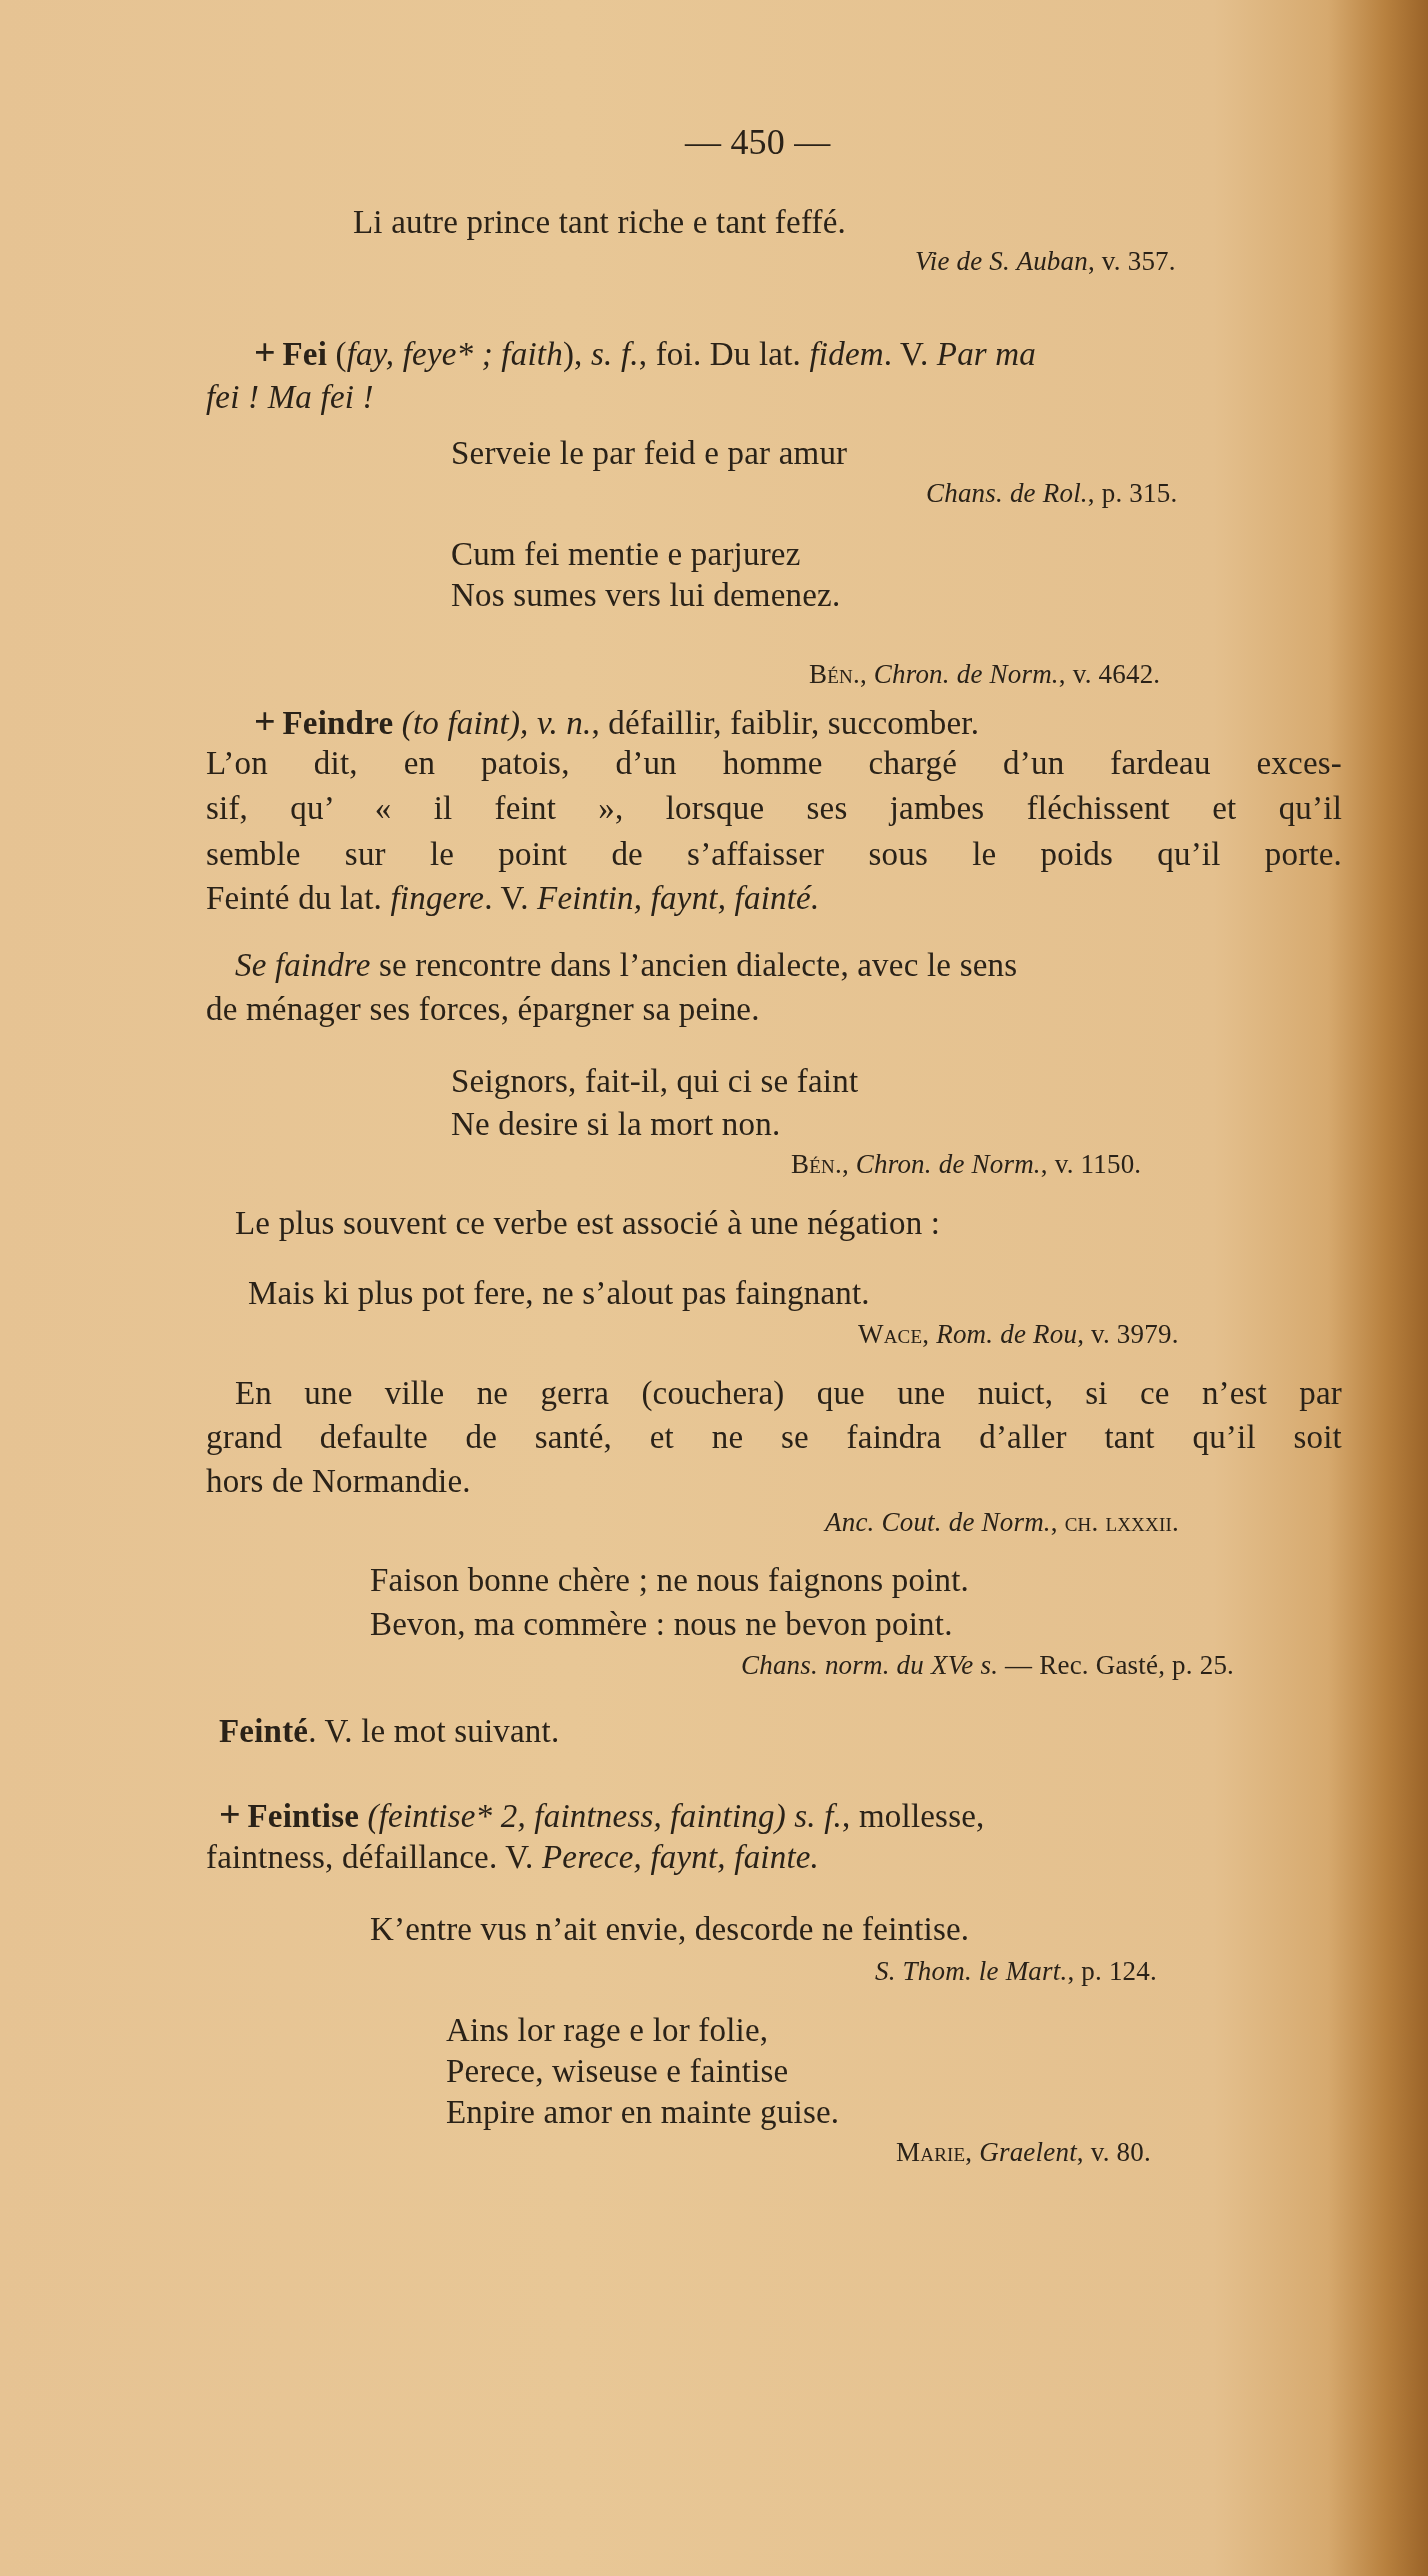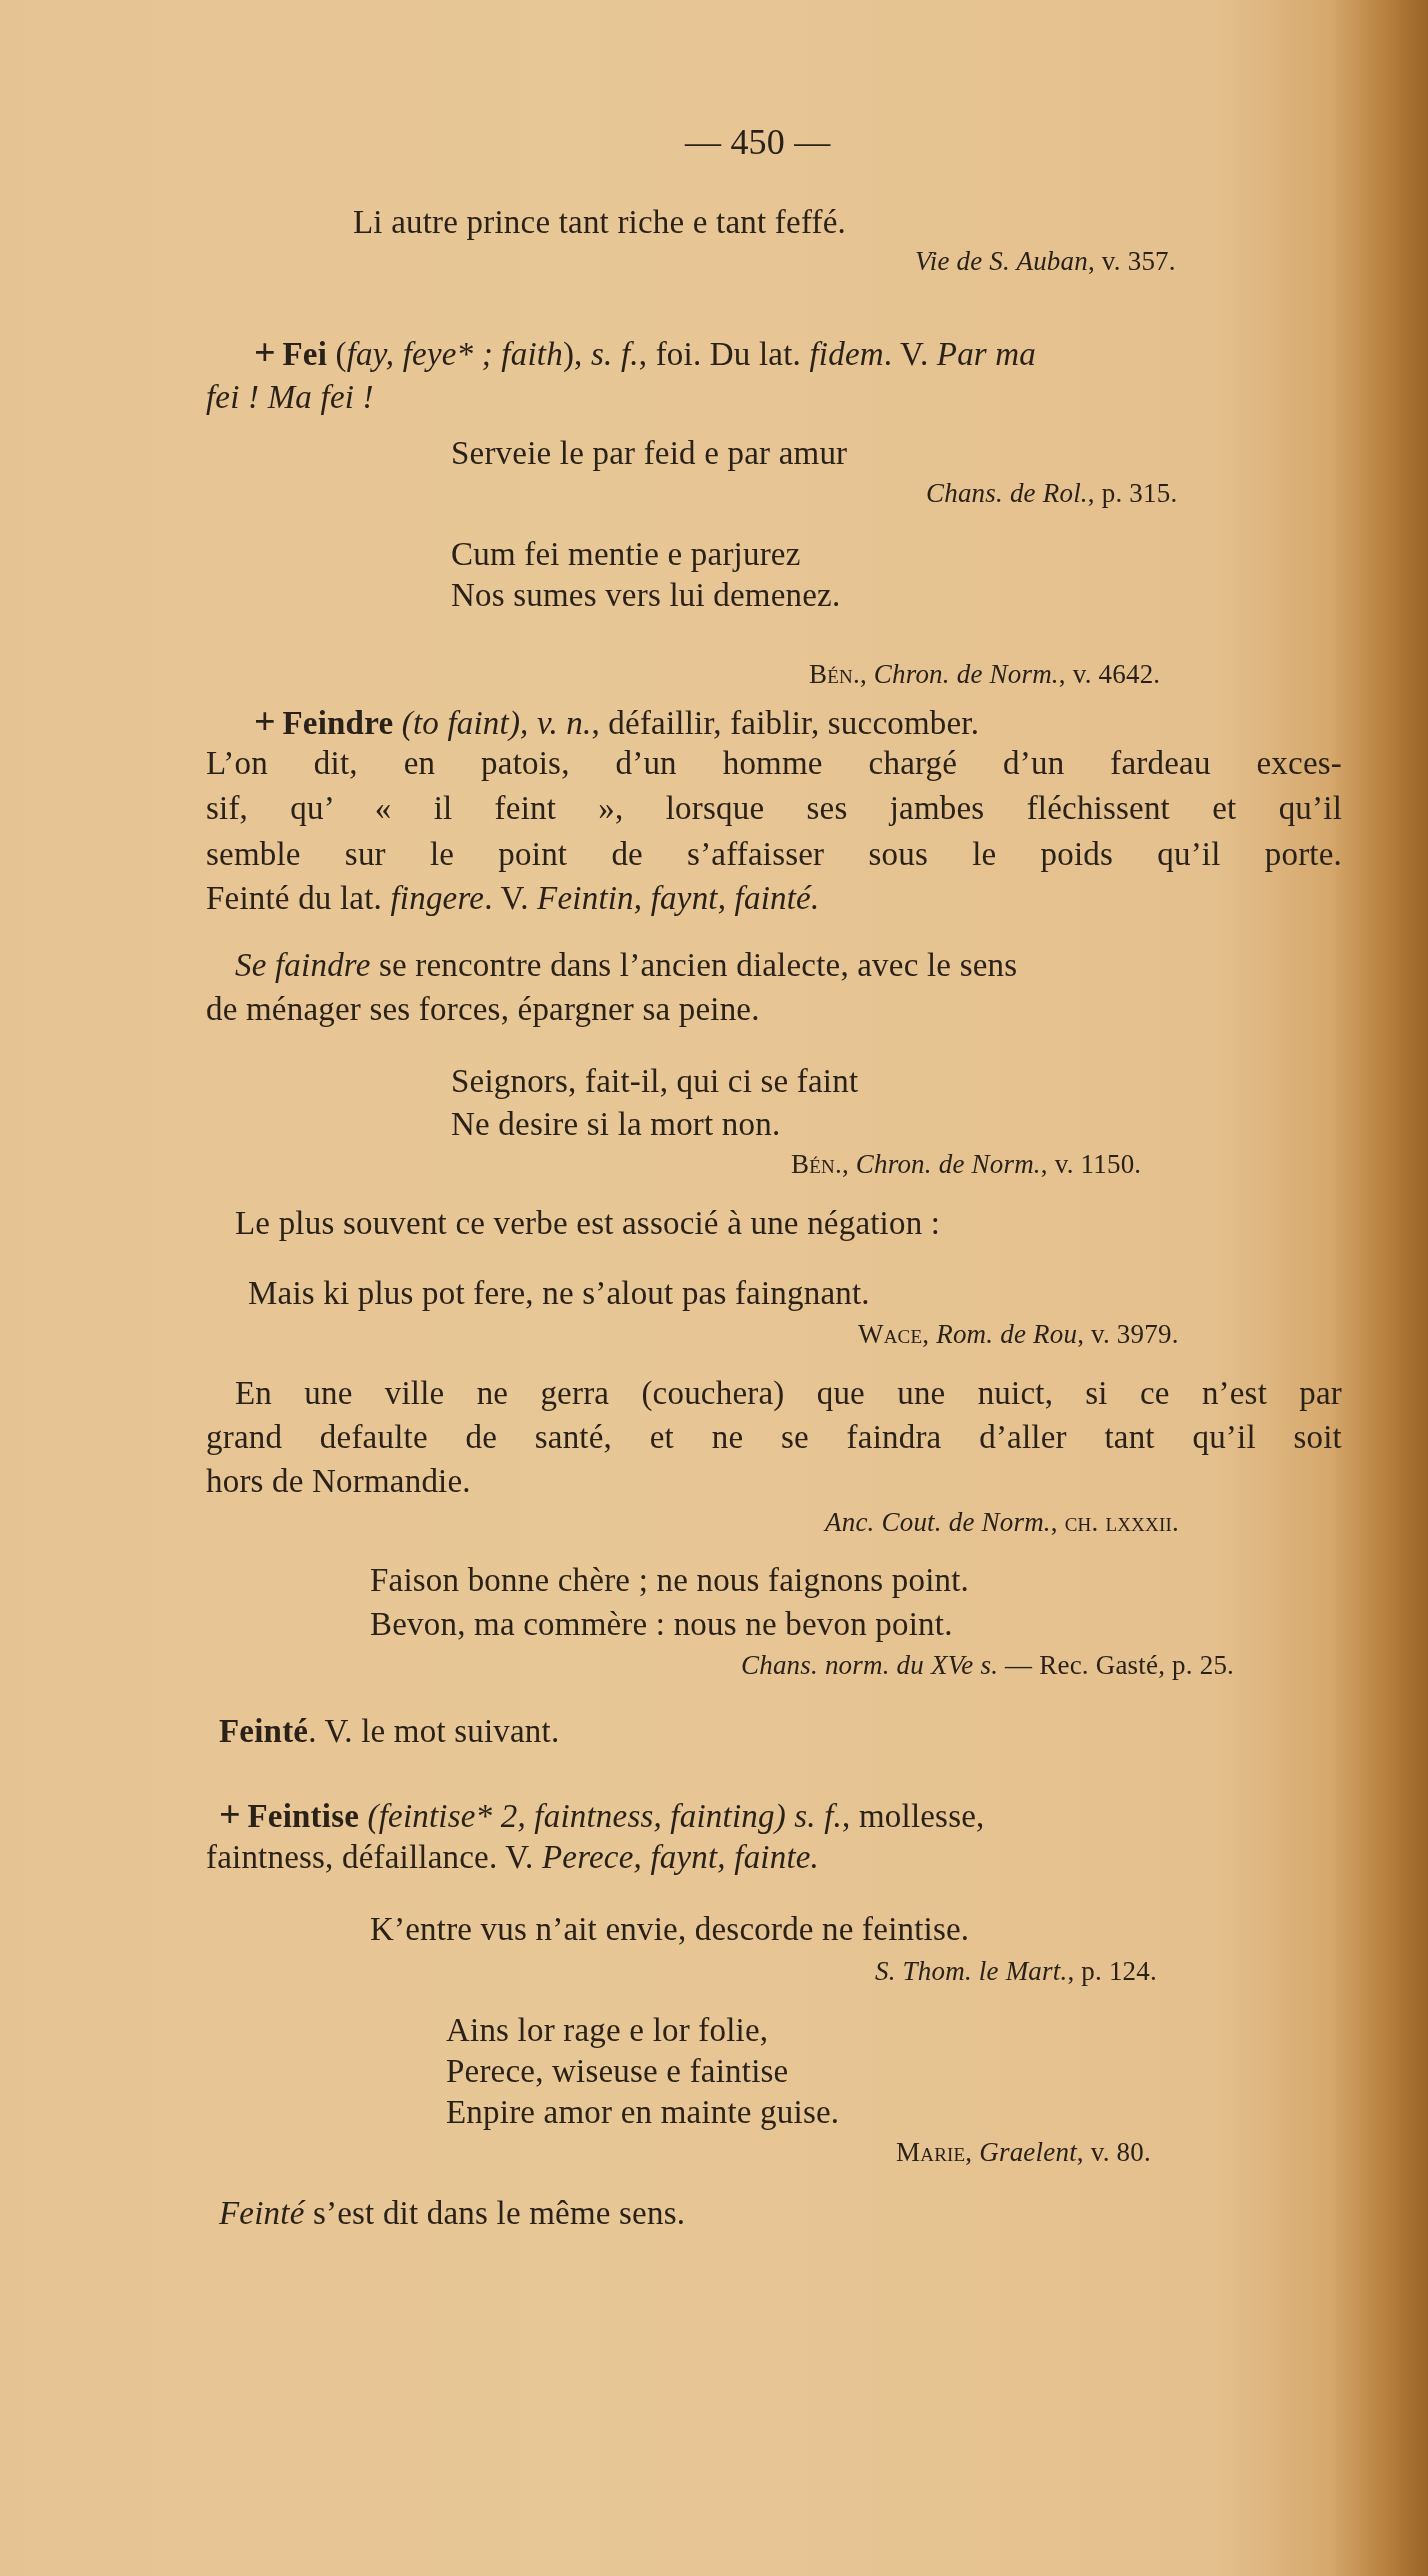--- a/index.html
+++ b/index.html
@@ -105,17 +105,14 @@
     <span class="it">S. Thom. le Mart.</span><span>, p. 124.</span>
   </div>
 
   <div class="ln" style="left:446px; top:2014px;">Ains lor rage e lor folie,</div>
   <div class="ln" style="left:446px; top:2055px;">Perece, wiseuse e faintise</div>
   <div class="ln" style="left:446px; top:2096px;">Enpire amor en mainte guise.</div>
   <div class="ln cite" style="left:896px; top:2139px;">
     <span class="sc">Marie</span>, <span class="it">Graelent</span><span>, v. 80.</span>
   </div>
 
-  <div class="ln" style="left:219px; top:2197px;">
-    <span class="it">Feinté</span><span> s’est dit dans le même sens.</span>
-  </div>
 </div>
 
 
 </body></html>

